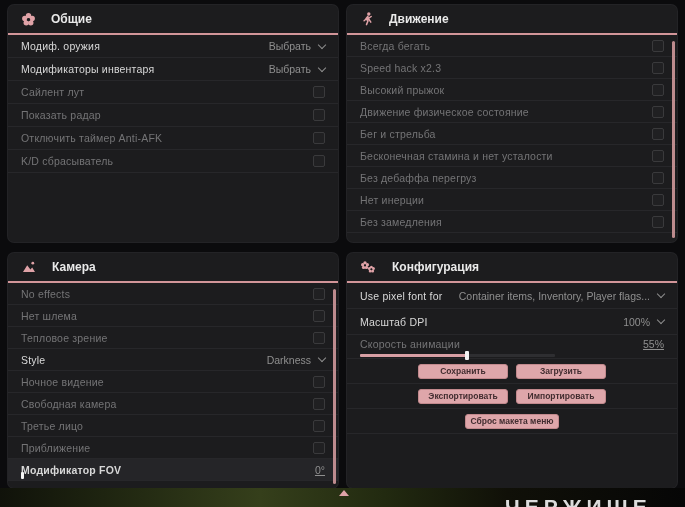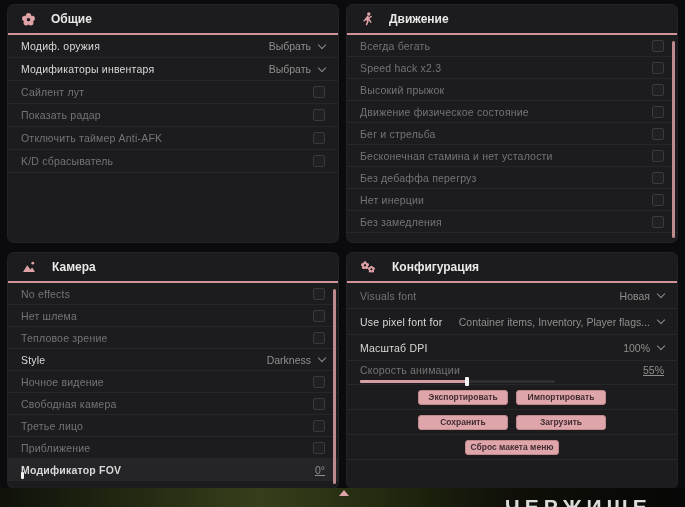--- a/index.html
+++ b/index.html
@@ -245,27 +245,20 @@
           <circle cx="9.2" cy="11" r="1.5"></circle>
             <circle cx="8.4" cy="8.6" r="1.5"></circle>
         </g>
         <circle cx="10.4" cy="9.2" r="0.95" fill="#1c1c1e"></circle>
       </svg>
     </span>
     <span>Конфигурация</span>
   </div>
   <div class="rows">
     <div class="row h26">
-      <span class="lbl">Visuals font</span>
-      <span class="dd">
-          <span>Новая</span>
-          <span class="chev"></span>
-        </span>
-    </div>
-    <div class="row h26">
       <span class="lbl bright">Use pixel font for</span>
       <span class="dd">
           <span>Container items, Inventory, Player flags...</span>
           <span class="chev"></span>
         </span>
     </div>
     <div class="row h26">
       <span class="lbl bright">Масштаб DPI</span>
       <span class="dd">
           <span>100%</span>
@@ -277,26 +270,26 @@
         <span class="lbl">Скорость анимации</span>
         <span class="val">55%</span>
       </div>
       <div class="strack">
         <div class="sfill" style="width: 55%;">
           <div class="shandle"></div>
         </div>
       </div>
     </div>
     <div class="btnrow">
+      <div class="pbtn">Сохранить</div>
+      <div class="pbtn">Загрузить</div>
+    </div>
+    <div class="btnrow">
       <div class="pbtn">Экспортировать</div>
       <div class="pbtn">Импортировать</div>
-    </div>
-    <div class="btnrow">
-      <div class="pbtn">Сохранить</div>
-      <div class="pbtn">Загрузить</div>
     </div>
     <div class="btnrow">
       <div class="pbtn wide">Сброс макета меню</div>
     </div>
   </div>
 </div>
 
 <div class="ground"></div>
 <div class="tri"></div>
 <div class="watermark">ЧЕРЖИШЕ</div>

